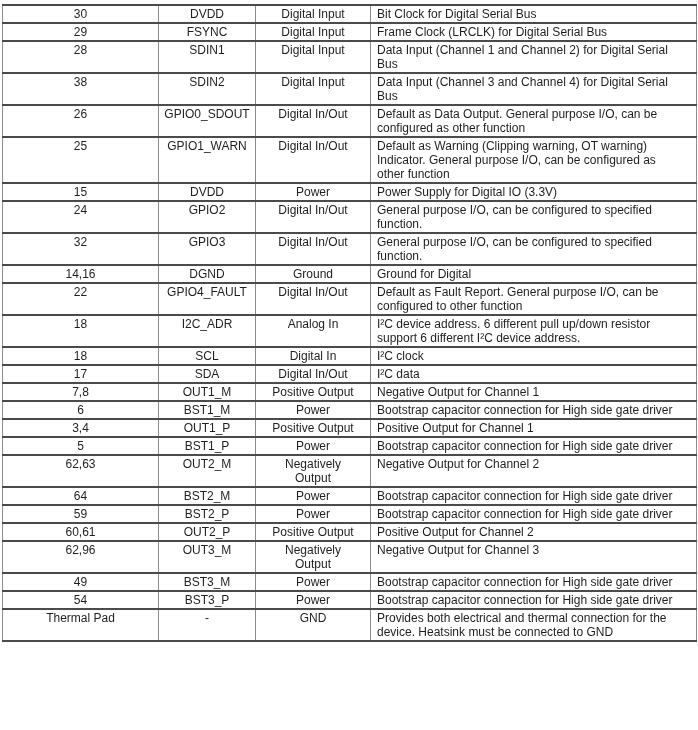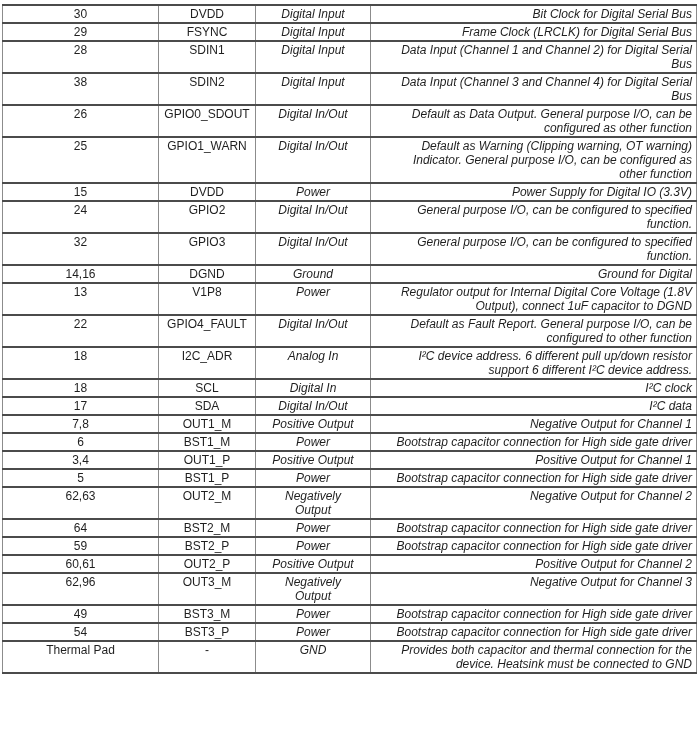--- a/index.html
+++ b/index.html
@@ -35,24 +35,23 @@
     border-bottom: 2px solid #4b4b4b;
     padding: 1px 4px;
     vertical-align: top;
     overflow: hidden;
   }
   td.pin-cell, td.name-cell, td.type-cell {
     text-align: center;
   }
   td.type-cell, td.description-cell {
     white-space: pre-wrap;
-    font-style: italic;
   }
   td.description-cell {
-    text-align: right;
+    text-align: left;
     padding-left: 6px;
   }
   .overline {
     text-decoration: overline;
   }
 </style>
 </head>
 <body>
 
 <div class="page">
@@ -125,27 +124,20 @@
           <td class="description-cell">General purpose I/O, can be configured to specified
 function.</td>
         </tr>
         <tr>
           <td class="pin-cell">14,16</td>
           <td class="name-cell">DGND</td>
           <td class="type-cell">Ground</td>
           <td class="description-cell">Ground for Digital</td>
         </tr>
         <tr>
-          <td class="pin-cell">13</td>
-          <td class="name-cell">V1P8</td>
-          <td class="type-cell">Power</td>
-          <td class="description-cell">Regulator output for Internal Digital Core Voltage (1.8V
-Output), connect 1uF capacitor to DGND</td>
-        </tr>
-        <tr>
           <td class="pin-cell">22</td>
           <td class="name-cell">GPIO4_FAULT</td>
           <td class="type-cell">Digital In/Out</td>
           <td class="description-cell">Default as Fault Report. General purpose I/O, can be
 configured to other function</td>
         </tr>
         <tr>
           <td class="pin-cell">18</td>
           <td class="name-cell">I2C_ADR</td>
           <td class="type-cell">Analog In</td>
@@ -229,18 +221,18 @@
         <tr>
           <td class="pin-cell">54</td>
           <td class="name-cell">BST3_P</td>
           <td class="type-cell">Power</td>
           <td class="description-cell">Bootstrap capacitor connection for High side gate driver</td>
         </tr>
         <tr>
           <td class="pin-cell">Thermal Pad</td>
           <td class="name-cell">-</td>
           <td class="type-cell">GND</td>
-          <td class="description-cell">Provides both capacitor and thermal connection for the
+          <td class="description-cell">Provides both electrical and thermal connection for the
 device. Heatsink must be connected to GND</td>
         </tr>
       </tbody>
   </table>
 </div>
 
 </body></html>

